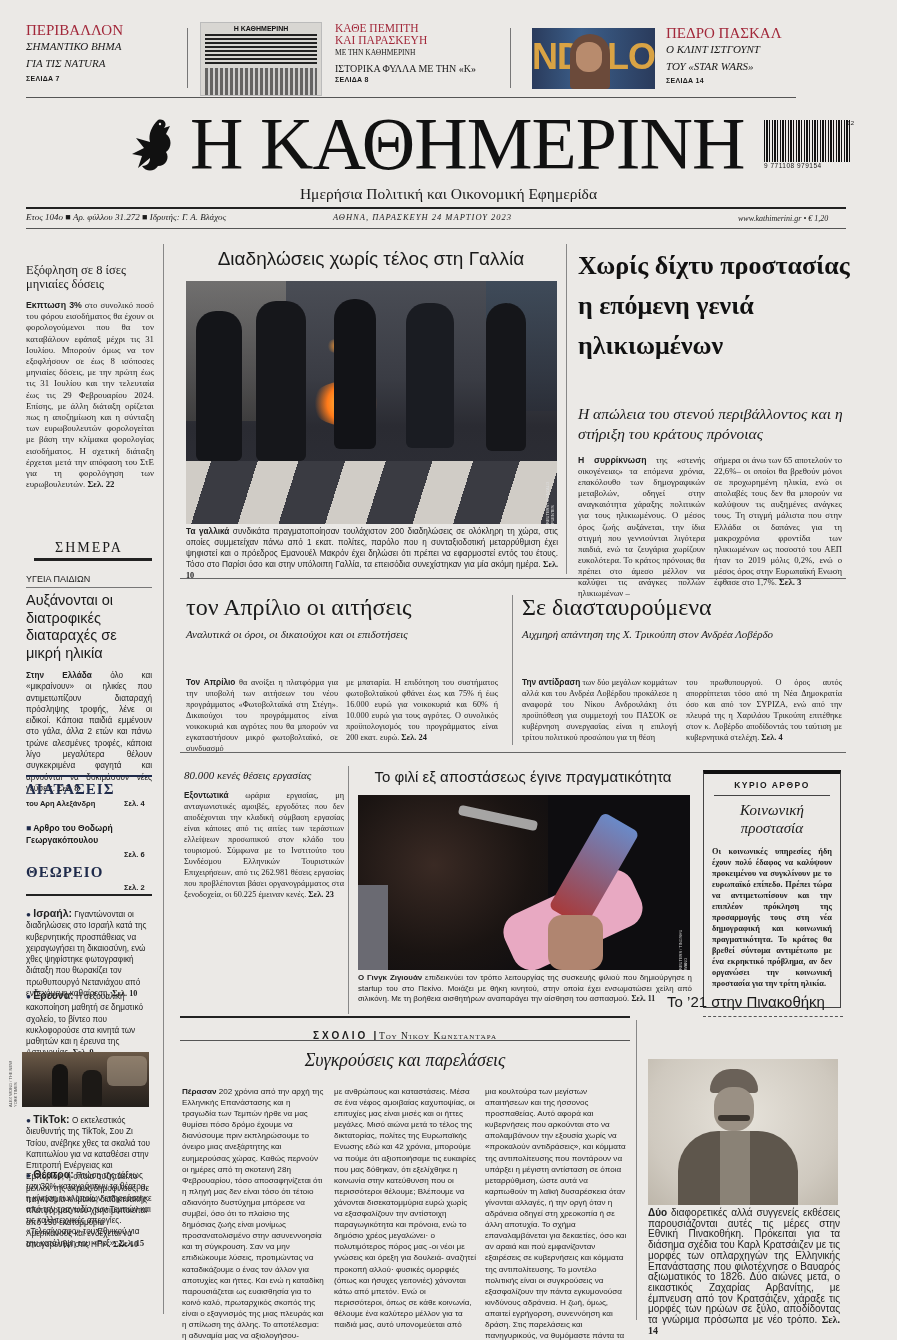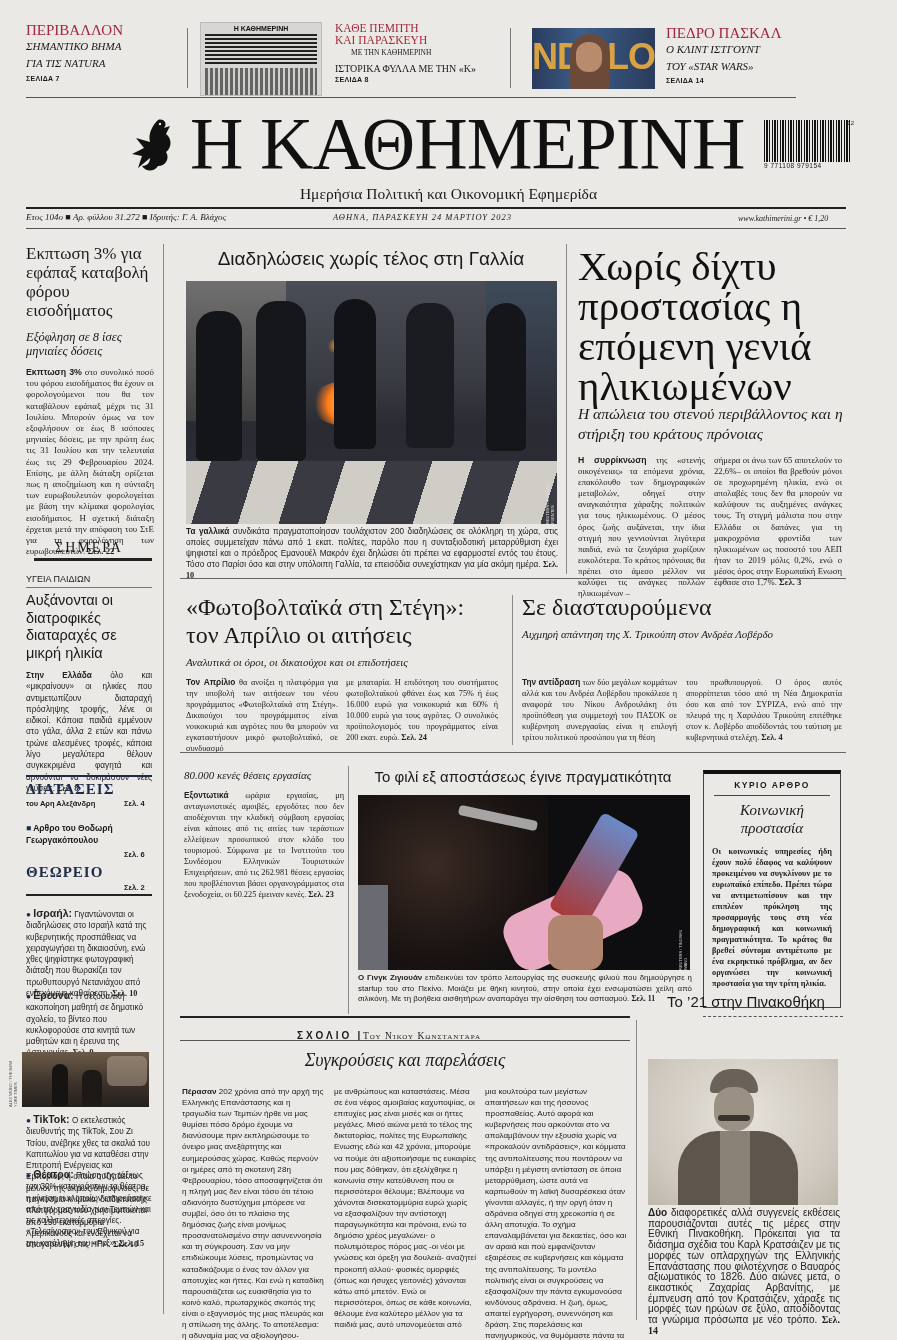--- a/index.html
+++ b/index.html
@@ -31,21 +31,21 @@
 <div class="vrule" style="left:187px;top:28px;height:60px;"></div>
 
 <div class="abs" style="left:200px;top:22px;width:122px;height:74px;background:#d8d6d2;border:1px solid #bbb;overflow:hidden;">
   <div class="sans" style="font-size:7px;font-weight:bold;text-align:center;color:#111;padding-top:2px;">Η ΚΑΘΗΜΕΡΙΝΗ</div>
   <div style="margin:2px 4px;height:32px;background:repeating-linear-gradient(#222 0 2px,#d8d6d2 2px 4px);"></div>
   <div style="margin:2px 4px;height:28px;background:repeating-linear-gradient(90deg,#333 0 3px,#ccc 3px 5px);opacity:.7"></div>
 </div>
 <div class="abs" style="left:335px;top:22px;width:185px;">
   <div class="serif red" style="font-size:11.5px;line-height:12px;">ΚΑΘΕ ΠΕΜΠΤΗ</div>
   <div class="serif red" style="font-size:11.5px;line-height:12px;">ΚΑΙ ΠΑΡΑΣΚΕΥΗ</div>
-  <div class="serif" style="font-size:7.5px;margin-top:2px;margin-left:16px;">ΜΕ ΤΗΝ ΚΑΘΗΜΕΡΙΝΗ</div>
+  <div class="serif" style="font-size:7.5px;margin-top:2px;">ΜΕ ΤΗΝ ΚΑΘΗΜΕΡΙΝΗ</div>
   <div class="serif" style="font-size:10px;margin-top:6px;">ΙΣΤΟΡΙΚΑ ΦΥΛΛΑ ΜΕ ΤΗΝ «Κ»</div>
   <div class="teaser-page" style="margin-top:2px">ΣΕΛΙΔΑ 8</div>
 </div>
 <div class="vrule" style="left:510px;top:28px;height:60px;"></div>
 
 <div class="abs" style="left:532px;top:28px;width:123px;height:61px;background:linear-gradient(90deg,#2a3b5c 0,#3c5f8a 40%,#2a3b5c 100%);overflow:hidden;">
   <div class="sans" style="position:absolute;left:0;top:8px;font-size:36px;font-weight:bold;color:#d9a344;letter-spacing:-1px;">NDALO</div>
   <div style="position:absolute;left:38px;top:6px;width:40px;height:55px;border-radius:20px 20px 4px 4px;background:#6b4a3a;"></div>
   <div style="position:absolute;left:44px;top:14px;width:26px;height:30px;border-radius:12px;background:#b88b6d;"></div>
 </div>
@@ -70,22 +70,21 @@
   <div class="sans abs" style="right:-2px;top:0;font-size:6px;">12</div>
 </div>
 <div class="abs serif" style="left:0;width:897px;text-align:center;top:185px;font-size:15.5px;">Ημερήσια Πολιτική και Οικονομική Εφημερίδα</div>
 <div class="rule" style="left:26px;top:207px;width:820px;height:1.5px;background:#222;"></div>
 <div class="abs serif" style="left:26px;top:212px;font-size:9px;font-style:italic;">Ετος 104ο ■ Αρ. φύλλου 31.272 ■ Ιδρυτής: Γ. Α. Βλάχος</div>
 <div class="abs serif" style="left:333px;top:212px;font-size:8.5px;font-style:italic;letter-spacing:1px;">ΑΘΗΝΑ, ΠΑΡΑΣΚΕΥΗ 24 ΜΑΡΤΙΟΥ 2023</div>
 <div class="abs serif" style="left:738px;top:214px;font-size:8px;font-style:italic;">www.kathimerini.gr • € 1,20</div>
 <div class="rule" style="left:26px;top:228px;width:820px;height:1px;background:#555;"></div>
 
 <div class="abs" style="left:26px;top:244px;width:128px;">
-  <div class="serif" style="font-size:17px;line-height:19px;">Εκπτωση 3% για εφάπαξ καταβολή φόρου εισοδήματος</div>
-  <div class="serif" style="font-size:12.5px;line-height:14px;font-style:italic;margin-top:10px;">Εξόφληση σε 8 ίσες μηνιαίες δόσεις</div>
+  <div class="serif" style="font-size:12.5px;line-height:14px;margin-top:19px;">Εξόφληση σε 8 ίσες μηνιαίες δόσεις</div>
   <div class="body-serif" style="margin-top:9px;font-size:8.8px;line-height:11.2px;">
     <span class="lead sans">Εκπτωση 3%</span><span> στο συνολικό ποσό του φόρου εισοδήματος θα έχουν οι φορολογούμενοι που θα τον καταβάλουν εφάπαξ μέχρι τις 31 Ιουλίου. Μπορούν όμως να τον εξοφλήσουν σε έως 8 ισόποσες μηνιαίες δόσεις, με την πρώτη έως τις 31 Ιουλίου και την τελευταία έως τις 29 Φεβρουαρίου 2024. Επίσης, με άλλη διάταξη ορίζεται πως η αποζημίωση και η σύνταξη των ευρωβουλευτών φορολογείται με βάση την κλίμακα φορολογίας εισοδήματος. Η σχετική διάταξη έρχεται μετά την απόφαση του ΣτΕ για τη φορολόγηση των ευρωβουλευτών. </span><span class="pg">Σελ. 22</span>
   </div>
 </div>
 <div class="vrule" style="left:163px;top:244px;height:1070px;background:#888;"></div>
 
 <div class="abs sans" style="left:186px;top:248px;width:370px;text-align:center;font-size:19px;">Διαδηλώσεις χωρίς τέλος στη Γαλλία</div>
 <div class="photo" style="left:186px;top:281px;width:371px;height:243px;background:linear-gradient(180deg,#4a4d55 0%,#3a3c44 40%,#2a2b32 60%,#2f3038 100%);">
   <div style="position:absolute;left:0;top:0;width:100px;height:140px;background:linear-gradient(180deg,#8a8680,#4a4844);opacity:.6"></div>
   <div style="position:absolute;left:300px;top:0;width:71px;height:130px;background:linear-gradient(180deg,#3c4a5a,#2a2e38);opacity:.8"></div>
@@ -100,21 +99,21 @@
   <div style="position:absolute;left:148px;top:18px;width:42px;height:150px;background:#121317;border-radius:20px 20px 6px 6px;"></div>
   <div style="position:absolute;left:220px;top:22px;width:48px;height:145px;background:#1a1c22;border-radius:20px 20px 6px 6px;"></div>
   <div style="position:absolute;left:300px;top:22px;width:40px;height:148px;background:#15161a;border-radius:20px 20px 6px 6px;"></div>
   <div class="sans abs" style="right:2px;top:190px;font-size:4px;color:#ddd;writing-mode:vertical-rl;transform:rotate(180deg);">REUTERS / GONZALO FUENTES</div>
 </div>
 <div class="abs body-txt" style="left:186px;top:526px;width:372px;font-size:8.2px;line-height:11px;">
   <span class="lead">Τα γαλλικά</span><span> συνδικάτα πραγματοποίησαν τουλάχιστον 200 διαδηλώσεις σε ολόκληρη τη χώρα, στις οποίες συμμετείχαν πάνω από 1 εκατ. πολίτες, παρόλο που η συνταξιοδοτική μεταρρύθμιση έχει ψηφιστεί και ο πρόεδρος Εμανουέλ Μακρόν έχει δηλώσει ότι πρέπει να εφαρμοστεί εντός του έτους. Τόσο στο Παρίσι όσο και στην υπόλοιπη Γαλλία, τα επεισόδια συνεχίστηκαν για μία ακόμη ημέρα. </span><span class="pg">Σελ. 10</span>
 </div>
 <div class="vrule" style="left:566px;top:244px;height:330px;background:#888;"></div>
 
-<div class="abs serif" style="left:578px;top:246px;width:290px;font-size:41px;line-height:40px;color:#111;">Χωρίς δίχτυ προστασίας η επόμενη γενιά ηλικιωμένων</div>
+<div class="abs serif" style="left:578px;top:246px;width:290px;font-size:26px;line-height:40px;color:#111;font-weight:bold;">Χωρίς δίχτυ προστασίας η επόμενη γενιά ηλικιωμένων</div>
 <div class="abs serif" style="left:578px;top:404px;width:280px;font-size:15.5px;line-height:20px;font-style:italic;">Η απώλεια του στενού περιβάλλοντος και η στήριξη του κράτους πρόνοιας</div>
 <div class="abs body-serif" style="left:578px;top:455px;width:127px;font-size:8.7px;line-height:11.1px;">
   <span class="lead sans">Η συρρίκνωση</span><span> της «στενής οικογένειας» τα επόμενα χρόνια, επακόλουθο των δημογραφικών μεταβολών, οδηγεί στην αναγκαιότητα χάραξης πολιτικών για τους ηλικιωμένους. Ο μέσος όρος ζωής αυξάνεται, την ίδια στιγμή που γεννιούνται λιγότερα παιδιά, ενώ τα ζευγάρια χωρίζουν ευκολότερα. Το κράτος πρόνοιας θα πρέπει στο άμεσο μέλλον να καλύψει τις ανάγκες πολλών ηλικιωμένων –</span>
 </div>
 <div class="abs body-serif" style="left:714px;top:455px;width:128px;font-size:8.7px;line-height:11.1px;">
   <span>σήμερα οι άνω των 65 αποτελούν το 22,6%– οι οποίοι θα βρεθούν μόνοι σε προχωρημένη ηλικία, ενώ οι απολαβές τους δεν θα μπορούν να καλύψουν τις αυξημένες ανάγκες τους. Τη στιγμή μάλιστα που στην Ελλάδα οι δαπάνες για τη μακροχρόνια φροντίδα των ηλικιωμένων ως ποσοστό του ΑΕΠ ήταν το 2019 μόλις 0,2%, ενώ ο μέσος όρος στην Ευρωπαϊκή Ενωση έφθασε στο 1,7%. </span><span class="pg">Σελ. 3</span>
 </div>
 
 <div class="rule" style="left:180px;top:578px;width:666px;height:1px;background:#666;"></div>
 
@@ -123,21 +122,20 @@
 <div class="abs sans" style="left:26px;top:574px;font-size:9px;">ΥΓΕΙΑ ΠΑΙΔΙΩΝ</div>
 <div class="rule" style="left:26px;top:587px;width:126px;height:1px;background:#777;"></div>
 <div class="abs" style="left:26px;top:592px;width:126px;">
   <div class="sans" style="font-size:14.5px;line-height:17.5px;">Αυξάνονται οι διατροφικές διαταραχές σε μικρή ηλικία</div>
   <div class="body-txt" style="margin-top:8px;font-size:8.2px;line-height:11.3px;">
     <span class="lead">Στην Ελλάδα</span><span> όλο και «μικραίνουν» οι ηλικίες που αντιμετωπίζουν διαταραχή πρόσληψης τροφής, λένε οι ειδικοί. Κάποια παιδιά εμμένουν στο γάλα, άλλα 2 ετών και πάνω τρώνε αλεσμένες τροφές, κάποια λίγο μεγαλύτερα θέλουν συγκεκριμένα φαγητά και αρνούνται να δοκιμάσουν νέες γεύσεις. </span><span class="pg">Σελ. 8</span>
   </div>
 </div>
 
 <div class="abs" style="left:186px;top:593px;width:310px;">
-  <div class="serif" style="font-size:24px;line-height:28px;">«Φωτοβολταϊκά στη Στέγη»:</div>
   <div class="serif" style="font-size:24px;line-height:28px;">τον Απρίλιο οι αιτήσεις</div>
   <div class="serif" style="font-size:11px;font-style:italic;margin-top:7px;">Αναλυτικά οι όροι, οι δικαιούχοι και οι επιδοτήσεις</div>
 </div>
 <div class="abs body-serif" style="left:186px;top:677px;width:152px;font-size:8.3px;line-height:11px;">
   <span class="lead sans">Τον Απρίλιο</span><span> θα ανοίξει η πλατφόρμα για την υποβολή των αιτήσεων του νέου προγράμματος «Φωτοβολταϊκά στη Στέγη». Δικαιούχοι του προγράμματος είναι νοικοκυριά και αγρότες που θα μπορούν να εγκαταστήσουν μικρό φωτοβολταϊκό, σε συνδυασμό</span>
 </div>
 <div class="abs body-serif" style="left:346px;top:677px;width:152px;font-size:8.3px;line-height:11px;">
   <span>με μπαταρία. Η επιδότηση του συστήματος φωτοβολταϊκού φθάνει έως και 75% ή έως 16.000 ευρώ για νοικοκυριά και 60% ή 10.000 ευρώ για τους αγρότες. Ο συνολικός προϋπολογισμός του προγράμματος είναι 200 εκατ. ευρώ. </span><span class="pg">Σελ. 24</span>
 </div>
 <div class="vrule" style="left:512px;top:595px;height:150px;background:#888;"></div>
@@ -211,21 +209,21 @@
 <div class="abs" style="left:703px;top:770px;width:138px;height:238px;border:1px solid #444;border-top:4px solid #111;padding:6px 8px;">
   <div class="sans" style="text-align:center;font-size:8.5px;font-weight:bold;letter-spacing:1.5px;">ΚΥΡΙΟ ΑΡΘΡΟ</div>
   <div style="height:1px;background:#444;margin:5px 2px;"></div>
   <div class="serif" style="text-align:center;font-size:15px;font-style:italic;line-height:18px;margin-top:4px;">Κοινωνική</div>
   <div class="serif" style="text-align:center;font-size:15px;font-style:italic;line-height:18px;">προστασία</div>
   <div class="body-serif" style="margin-top:9px;font-size:8.3px;line-height:11px;font-weight:bold;">Οι κοινωνικές υπηρεσίες ήδη έχουν πολύ έδαφος να καλύψουν προκειμένου να συγκλίνουν με το ευρωπαϊκό επίπεδο. Πρέπει τώρα να αντιμετωπίσουν και την επιπλέον πρόκληση της προσαρμογής τους στη νέα δημογραφική και κοινωνική πραγματικότητα. Το κράτος θα βρεθεί σύντομα αντιμέτωπο με ένα εκρηκτικό πρόβλημα, αν δεν οργανώσει την κοινωνική προστασία για την τρίτη ηλικία.</div>
 </div>
 
 <div class="rule" style="left:180px;top:1016px;width:450px;height:2px;background:#222;"></div>
 <div class="rule" style="left:703px;top:1016px;width:140px;height:0;border-top:1px dashed #555;background:transparent;"></div>
-<div class="abs" style="left:164px;top:1024px;width:450px;text-align:center;">
+<div class="abs" style="left:180px;top:1024px;width:450px;text-align:center;">
   <span class="sans" style="font-size:10px;font-weight:bold;letter-spacing:3px;">ΣΧΟΛΙΟ</span>
   <span class="sans" style="font-size:10px;font-weight:bold;"> | </span>
   <span class="serif" style="font-size:9.5px;font-variant:small-caps;letter-spacing:1px;">Του Νίκου Κωνσταντάρα</span>
 </div>
 <div class="rule" style="left:180px;top:1040px;width:450px;height:1px;background:#555;"></div>
 <div class="abs serif" style="left:180px;top:1050px;width:450px;text-align:center;font-size:18px;font-style:italic;">Συγκρούσεις και παρελάσεις</div>
 <div class="abs body-txt" style="left:182px;top:1086px;width:142px;font-size:8.1px;line-height:11.1px;text-align:left;">
   <span class="lead">Πέρασαν</span><span> 202 χρόνια από την αρχή της Ελληνικής Επανάστασης και η τραγωδία των Τεμπών ήρθε να μας θυμίσει πόσο δρόμο έχουμε να διανύσουμε πριν εκπληρώσουμε το όνειρο μιας ανεξάρτητης και ευημερούσας χώρας. Καθώς περνούν οι ημέρες από τη σκοτεινή 28η Φεβρουαρίου, τόσο αποσαφηνίζεται ότι η πληγή μας δεν είναι τόσο ότι τέτοιο αδιανόητο δυστύχημα μπόρεσε να συμβεί, όσο ότι το πλαίσιο της δημόσιας ζωής είναι μονίμως προσανατολισμένο στην ασυνεννοησία και τη σύγκρουση. Σαν να μην επιδιώκουμε λύσεις, προτιμώντας να καταδικάζουμε ο ένας τον άλλον για αποτυχίες και ήττες. Και ενώ η καταδίκη παρουσιάζεται ως ευαισθησία για το κοινό καλό, πρωταρχικός σκοπός της είναι ο εξαγνισμός της μιας πλευράς και η σπίλωση της άλλης. Το αποτέλεσμα: η αδυναμία μας να αξιολογήσου-</span>
 </div>
 <div class="abs body-txt" style="left:334px;top:1086px;width:142px;font-size:8.1px;line-height:11.1px;text-align:left;">

